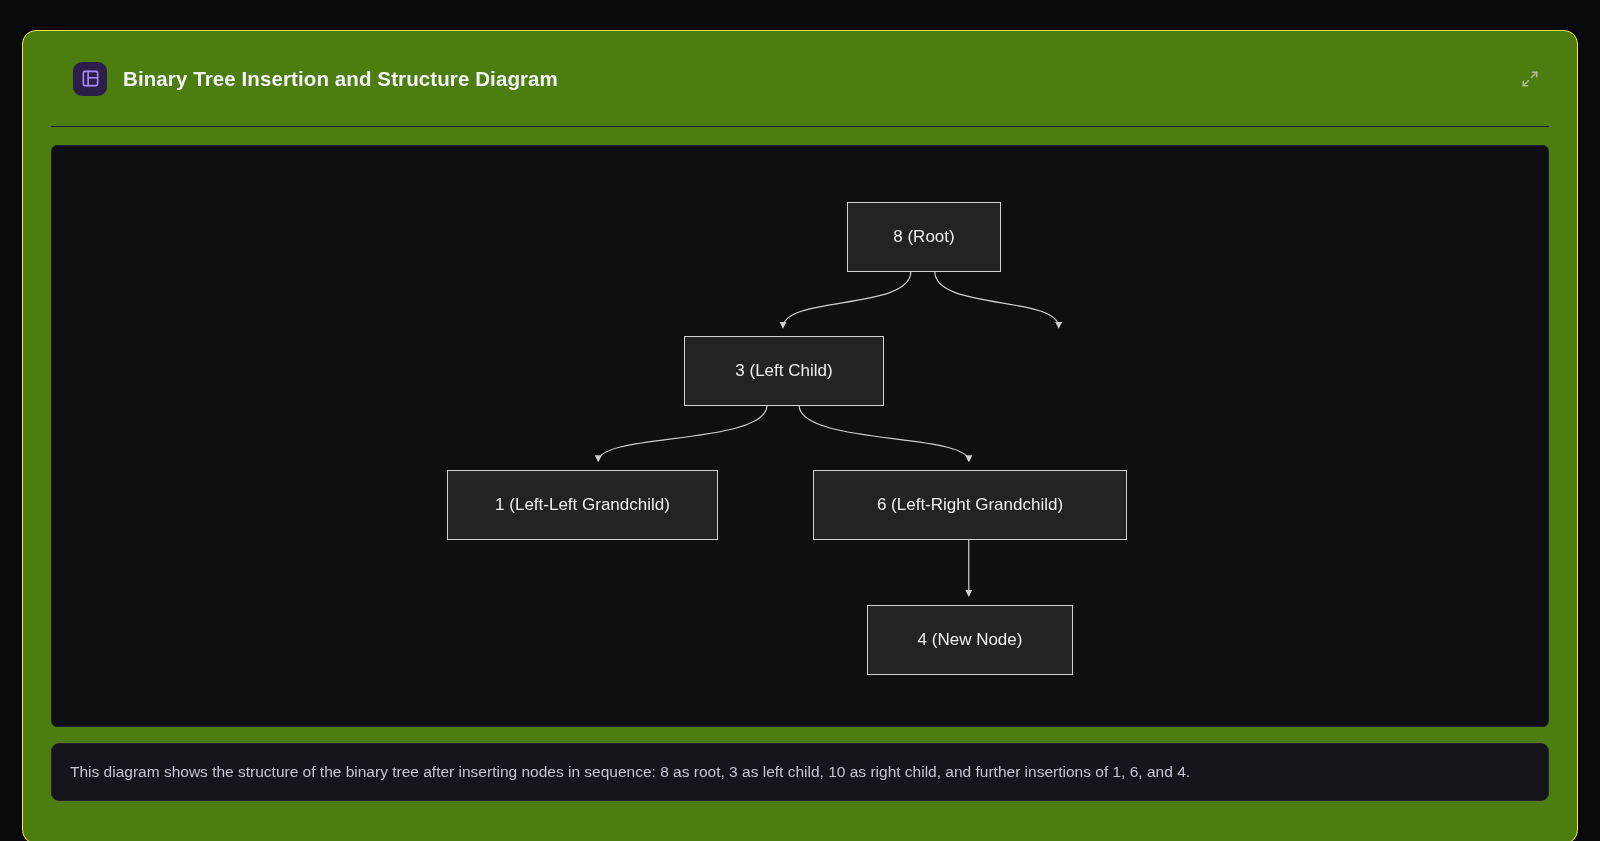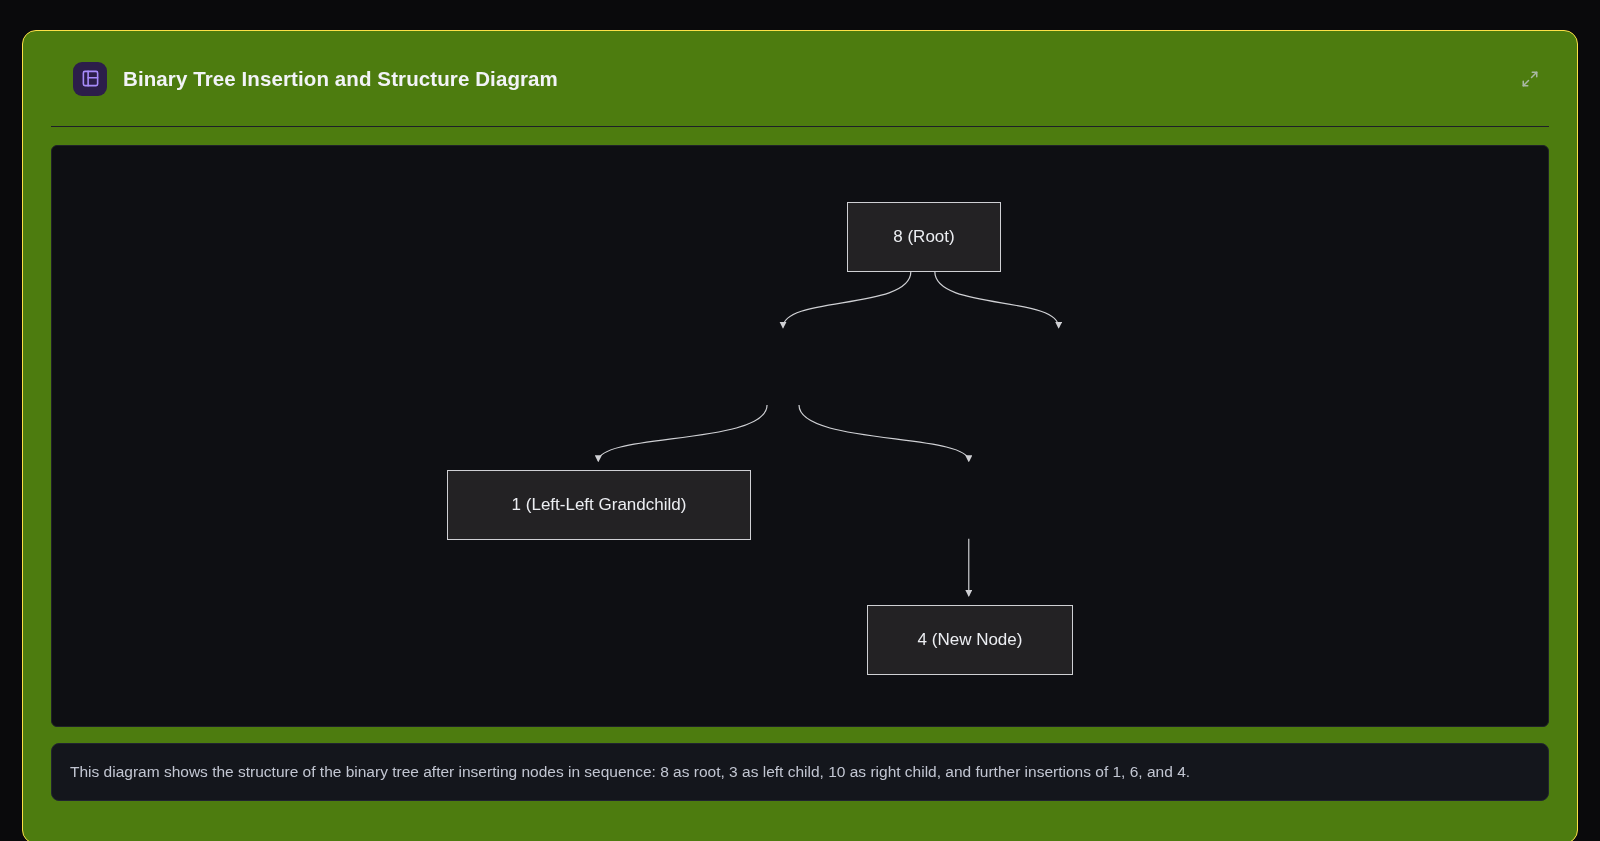--- a/index.html
+++ b/index.html
@@ -162,26 +162,32 @@
         <path d="M 748 260 C 748 300, 918 288, 918 316"></path>
 
         <path d="M 918 394 L 918 451"></path>
       </g>
     </svg>
 
     <div class="node" style="left:795px; top:56px; width:154px; height:70px;">
       <span>8 (Root)</span>
     </div>
 
+    <div class="node" style="left:632px; top:190px; width:200px; height:70px;">
+      <span>3 (Left Child)</span>
+    </div>
 
 
-    <div class="node" style="left:395px; top:324px; width:304px; height:70px;justify-content:center;">
+    <div class="node" style="left:395px; top:324px; width:271px; height:70px;justify-content:center;">
       <span>1 (Left-Left Grandchild)</span>
     </div>
 
+    <div class="node" style="left:761px; top:324px; width:314px; height:70px;">
+      <span>6 (Left-Right Grandchild)</span>
+    </div>
 
     <div class="node" style="left:815px; top:459px; width:206px; height:70px;">
       <span>4 (New Node)</span>
     </div>
 
   </div>
 
   <div class="caption">
     <span>This diagram shows the structure of the binary tree after inserting nodes in sequence: 8 as root, 3 as left child, 10 as right child, and further insertions of 1, 6, and 4.</span>
   </div>

